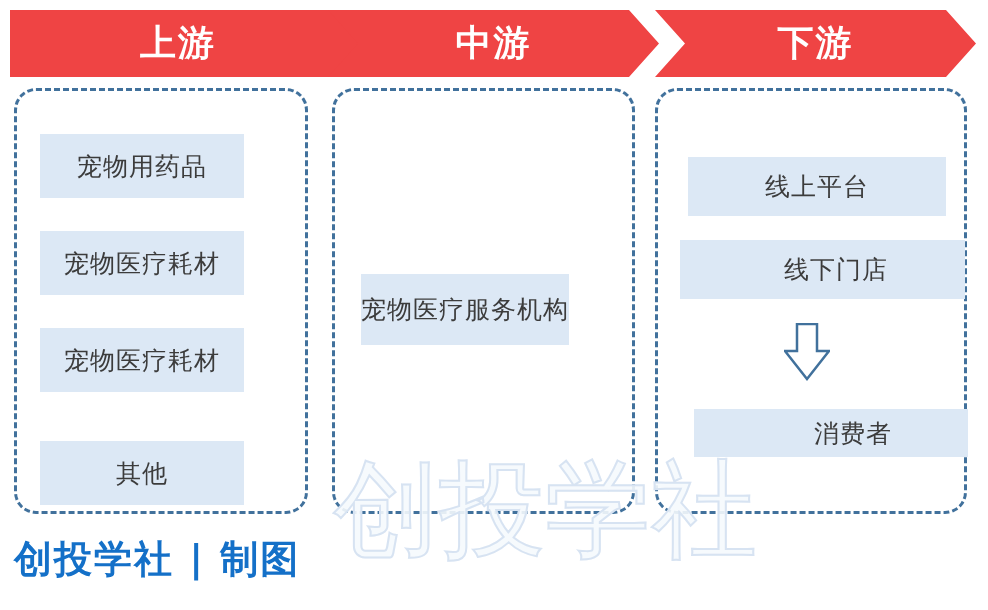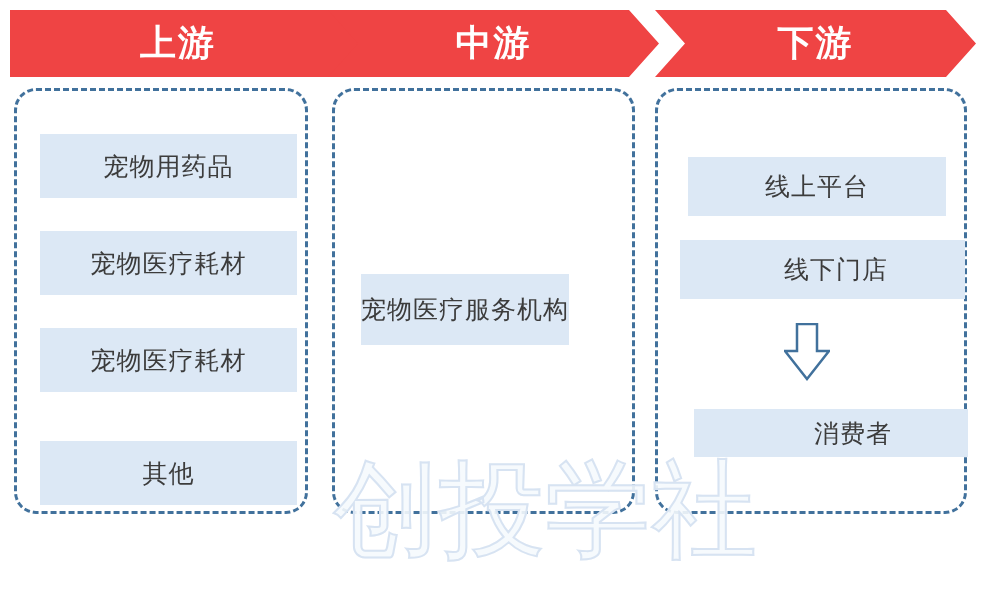--- a/index.html
+++ b/index.html
@@ -34,21 +34,21 @@
   #col-upstream   { left:14px;  width:294px; }
   #col-midstream  { left:332px; width:303px; }
   #col-downstream { left:655px; width:312px; }
 
   
   .box {
     position:absolute; background:#dce8f5; color:#3c3c3c; font-size:25px;
     display:flex; align-items:center; justify-content:center;
     letter-spacing:1px;
   }
-  .up-box   { left:40px;  width:257px; height:64px; }
+  .up-box   { left:40px;  width:204px; height:64px; }
   #up-box-0 { top:134px; }
   #up-box-1 { top:231px; }
   #up-box-2 { top:328px; }
   #up-box-3 { top:441px; }
   #mid-box  { left:361px; top:274px; width:208px; height:71px; }
   .down-box { left:680px; width:258px; height:59px; }
   #down-box-0 { top:157px;margin-left:8px; }
   #down-box-1 { top:240px;padding-left:27px; }
   #consumer-box { left:694px; top:409px; width:230px; height:48px;padding-left:44px; }
 
@@ -116,14 +116,15 @@
   <svg class="down-arrow" viewBox="0 0 46 58">
     <path d="M13 1 H33 V28 H45 L23 56 L1 28 H13 Z" fill="#ffffff" stroke="#41719c" stroke-width="2.5" stroke-linejoin="miter"></path>
   </svg>
 
   <div class="box" id="consumer-box">
     <span>消费者</span>
   </div>
 
   <div class="watermark">创投学社</div>
 
+  <div class="credit">创投学社 | 制图</div>
 
 </div>
 
 </body></html>

